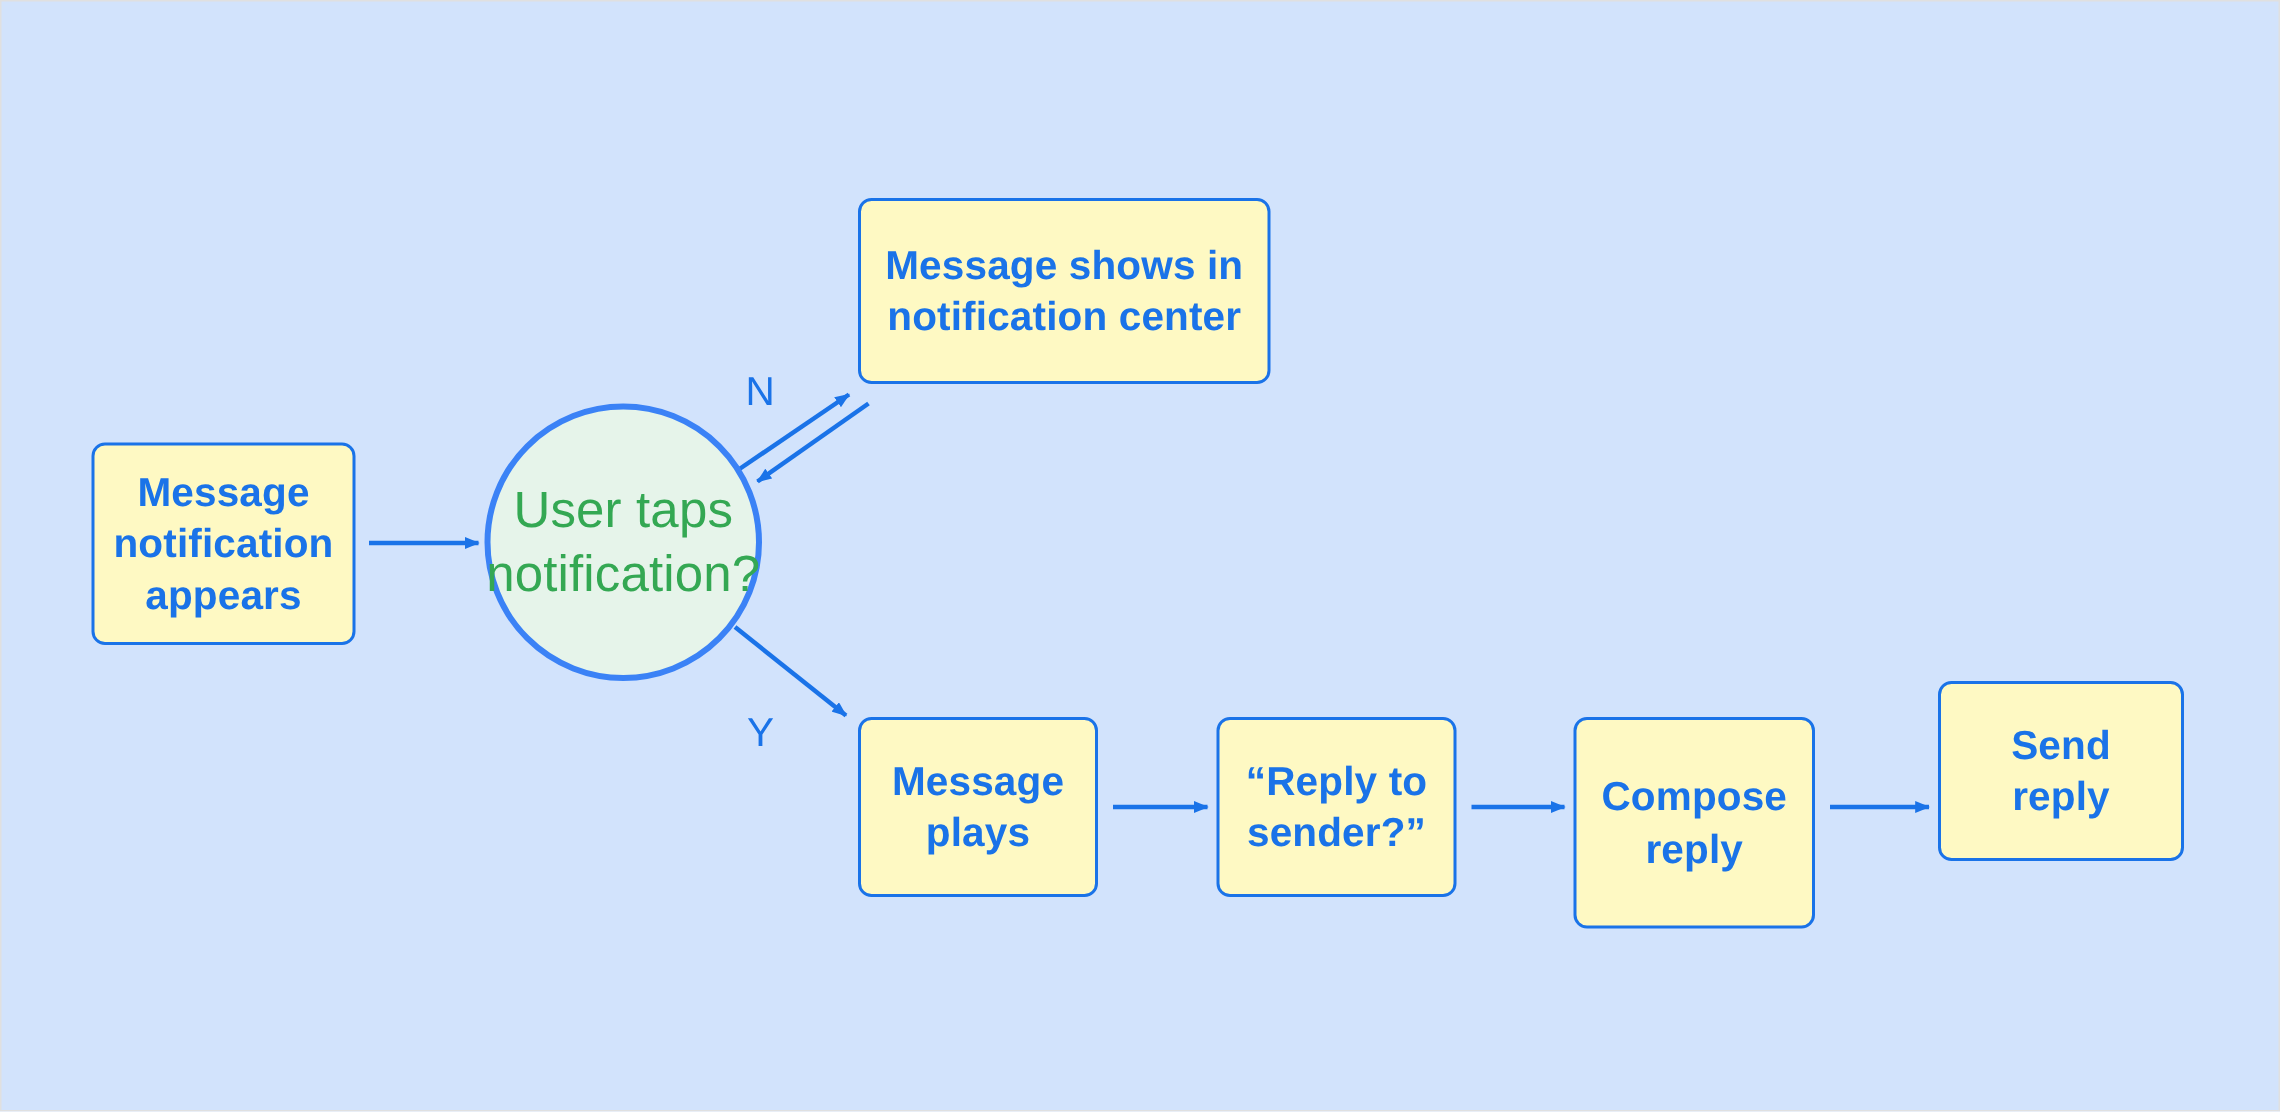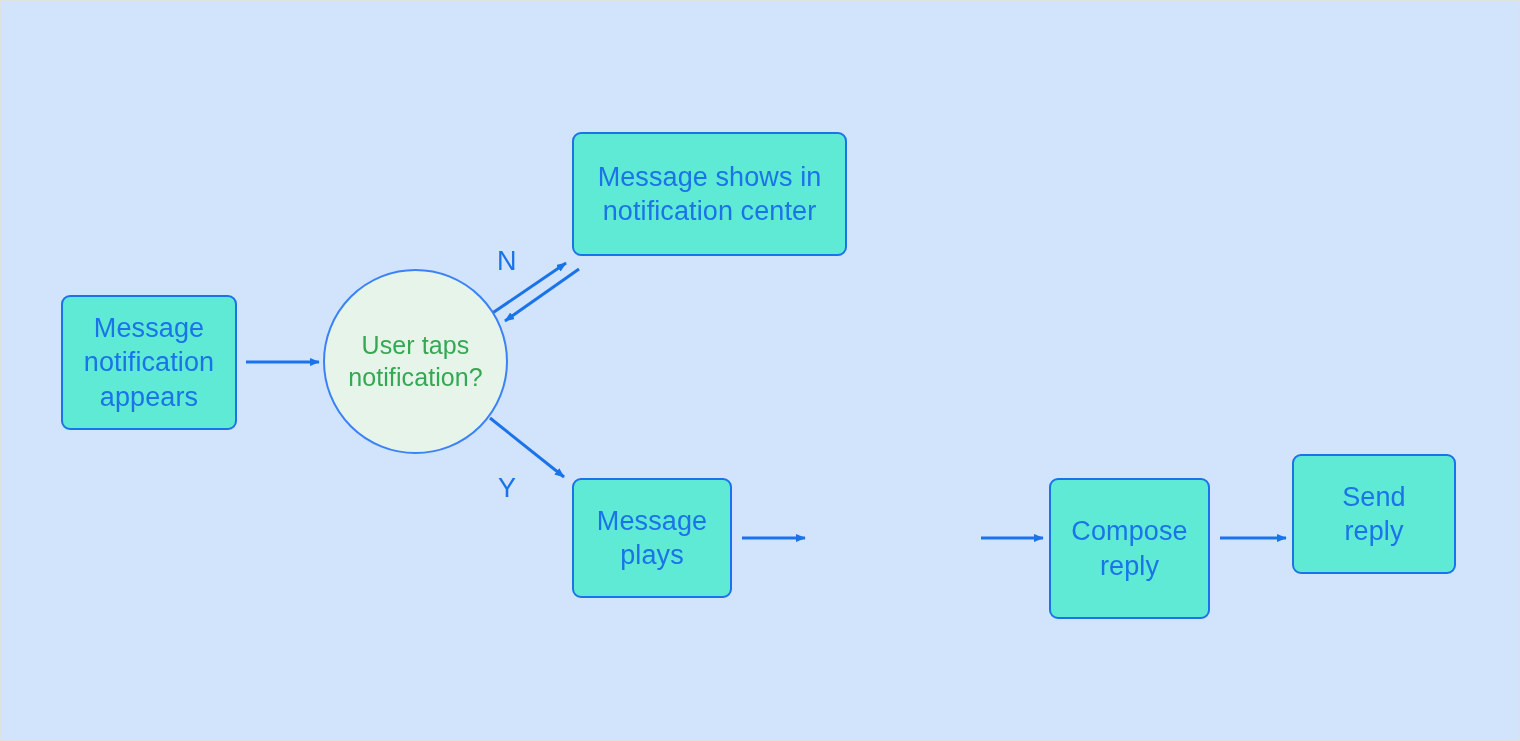--- a/index.html
+++ b/index.html
@@ -31,32 +31,33 @@
     position: absolute;
     box-sizing: border-box;
     display: flex;
     align-items: center;
     justify-content: center;
     text-align: center;
     line-height: 1.26;
     letter-spacing: 0.1px;
   }
   .node-box {
-    background: #5eead4;
+    background: #fef9c3;
     border: 2px solid #1a73e8;
     border-radius: 9px;
     color: #1a73e8;
     font-size: 27px;
+    font-weight: bold;
   }
   .node-circle {
     background: #e6f4ea;
-    border: 2px solid #3b82f6;
+    border: 4px solid #3b82f6;
     border-radius: 50%;
     color: #34a853;
-    font-size: 25px;
+    font-size: 34px;
   }
   .node-label {
     display: block;
     white-space: pre-line;
     padding: 0 10px;
   }
   .edge-label {
     position: absolute;
     color: #1a73e8;
     font-size: 27px;
@@ -119,20 +120,24 @@
   <div class="node node-box" style="left:571px; top:131px; width:275px; height:124px;">
     <span class="node-label">Message shows in
 notification center</span>
   </div>
 
   <div class="node node-box" style="left:571px; top:477px; width:160px; height:120px;">
     <span class="node-label">Message
 plays</span>
   </div>
 
+  <div class="node node-box" style="left:810px; top:477px; width:160px; height:120px;">
+    <span class="node-label">“Reply to
+sender?”</span>
+  </div>
 
   <div class="node node-box" style="left:1048px; top:477px; width:161px; height:141px;">
     <span class="node-label">Compose
 reply</span>
   </div>
 
   <div class="node node-box" style="left:1291px; top:453px; width:164px; height:120px;">
     <span class="node-label">Send
 reply</span>
   </div>

